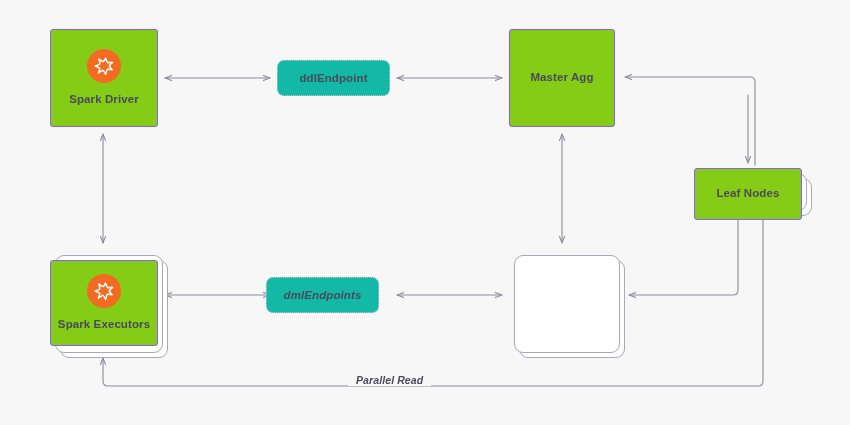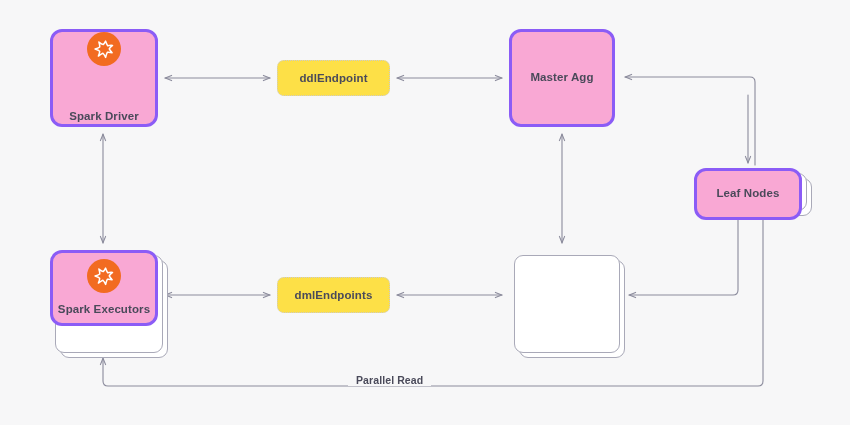--- a/index.html
+++ b/index.html
@@ -8,23 +8,23 @@
     background:#f7f7f8;
     font-family:"Liberation Sans","DejaVu Sans",sans-serif;
     overflow:hidden;
   }
   #diagram{position:relative;width:850px;height:425px;}
   #wires{position:absolute;left:0;top:0;width:850px;height:425px;}
 
   
   .node{
     position:absolute;
-    background:#f9a8d4;
-    border:3px solid #8b5cf6;
-    border-radius:12px;
+    background:#84cc16;
+    border:1px solid #8b5cf6;
+    border-radius:3px;
     box-sizing:border-box;
     display:flex;
     flex-direction:column;
     align-items:center;
     justify-content:center;
     z-index:3;
   }
   .node .label{
     font-size:11.5px;
     font-weight:700;
@@ -40,21 +40,21 @@
     border:1px solid #a9a9b8;
     border-radius:9px;
     box-sizing:border-box;
     z-index:1;
   }
   .sheet.s2{z-index:2;}
 
   
   .endpoint{
     position:absolute;
-    background:#fde047;
+    background:#14b8a6;
     border:1.5px dotted #c9c9d2;
     border-radius:7px;
     box-sizing:border-box;
     display:flex;align-items:center;justify-content:center;
     z-index:3;
   }
   .endpoint .label{
     font-size:11.5px;font-weight:700;color:#4a4a5a;letter-spacing:.1px;
   }
 
@@ -69,20 +69,21 @@
 
   
   .edge-caption{
     position:absolute;
     background:#f7f7f8;
     padding:0 8px;
     font-size:10.5px;font-weight:700;color:#4a4a5a;
     letter-spacing:.1px;
     z-index:4;
     white-space:nowrap;
+    font-style:italic;
   }
 </style>
 </head>
 <body>
 
 <div id="diagram">
 
   <svg id="wires" viewBox="0 0 850 425" xmlns="http://www.w3.org/2000/svg">
     <defs>
       <marker id="ar" markerWidth="9" markerHeight="9" refX="7.6" refY="3.6" orient="auto" markerUnits="userSpaceOnUse">
@@ -123,21 +124,21 @@
 
   <div class="sheet" style="left:704px;top:178px;width:108px;height:38px;"></div>
   <div class="sheet s2" style="left:699px;top:173px;width:108px;height:38px;"></div>
 
   <div class="sheet" style="left:60px;top:260px;width:108px;height:98px;"></div>
   <div class="sheet s2" style="left:55px;top:255px;width:108px;height:98px;"></div>
 
   <div class="sheet" style="left:519px;top:260px;width:106px;height:98px;"></div>
   <div class="sheet s2" style="left:514px;top:255px;width:106px;height:98px;"></div>
 
-  <div class="node" style="left:50px;top:29px;width:108px;height:98px;justify-content:space-between;">
+  <div class="node" style="left:50px;top:29px;width:108px;height:98px;">
     <div class="spark-icon">
       <svg width="21" height="21" viewBox="0 0 24 24">
         <path d="M13.2 2.4 C13.9 4.6 14.6 6.4 15.6 7.6 C17.0 7.3 18.8 7.2 21.2 7.3
                  C19.4 8.8 18.1 10.1 17.4 11.3 C18.0 12.5 19.1 13.9 20.7 15.7
                  C18.4 15.2 16.6 15.0 15.2 15.2 C14.5 16.4 13.9 18.2 13.3 21.0
                  C12.2 18.7 11.2 17.2 10.2 16.3 C8.8 16.9 7.1 17.9 5.0 19.5
                  C6.0 17.2 6.5 15.4 6.5 14.0 C5.3 13.1 3.6 12.3 1.2 11.5
                  C3.8 10.8 5.5 10.0 6.6 9.1 C6.6 7.7 6.3 5.9 5.6 3.5
                  C7.6 5.1 9.2 6.0 10.5 6.4 C11.4 5.5 12.3 4.2 13.2 2.4 Z" fill="none" stroke="#ffffff" stroke-width="1.7" stroke-linejoin="round" stroke-linecap="round"></path>
       </svg>
@@ -146,39 +147,39 @@
   </div>
 
   <div class="node" style="left:509px;top:29px;width:106px;height:98px;">
     <div class="label">Master Agg</div>
   </div>
 
   <div class="node" style="left:694px;top:168px;width:108px;height:52px;">
     <div class="label">Leaf Nodes</div>
   </div>
 
-  <div class="node" style="left:50px;top:250px;width:108px;height:76px;">
+  <div class="node" style="left:50px;top:260px;width:108px;height:86px;">
     <div class="spark-icon">
       <svg width="21" height="21" viewBox="0 0 24 24">
         <path d="M13.2 2.4 C13.9 4.6 14.6 6.4 15.6 7.6 C17.0 7.3 18.8 7.2 21.2 7.3
                  C19.4 8.8 18.1 10.1 17.4 11.3 C18.0 12.5 19.1 13.9 20.7 15.7
                  C18.4 15.2 16.6 15.0 15.2 15.2 C14.5 16.4 13.9 18.2 13.3 21.0
                  C12.2 18.7 11.2 17.2 10.2 16.3 C8.8 16.9 7.1 17.9 5.0 19.5
                  C6.0 17.2 6.5 15.4 6.5 14.0 C5.3 13.1 3.6 12.3 1.2 11.5
                  C3.8 10.8 5.5 10.0 6.6 9.1 C6.6 7.7 6.3 5.9 5.6 3.5
                  C7.6 5.1 9.2 6.0 10.5 6.4 C11.4 5.5 12.3 4.2 13.2 2.4 Z" fill="none" stroke="#ffffff" stroke-width="1.7" stroke-linejoin="round" stroke-linecap="round"></path>
       </svg>
     </div>
     <div class="label">Spark Executors</div>
   </div>
 
 
   <div class="endpoint" style="left:277px;top:60px;width:113px;height:36px;">
     <div class="label">ddlEndpoint</div>
   </div>
 
-  <div class="endpoint" style="left:277px;top:277px;width:113px;height:36px;">
+  <div class="endpoint" style="left:266px;top:277px;width:113px;height:36px;font-style:italic;">
     <div class="label">dmlEndpoints</div>
   </div>
 
   <div class="edge-caption" style="left:348px;top:374px;">Parallel Read</div>
 
 </div>
 
 </body></html>

